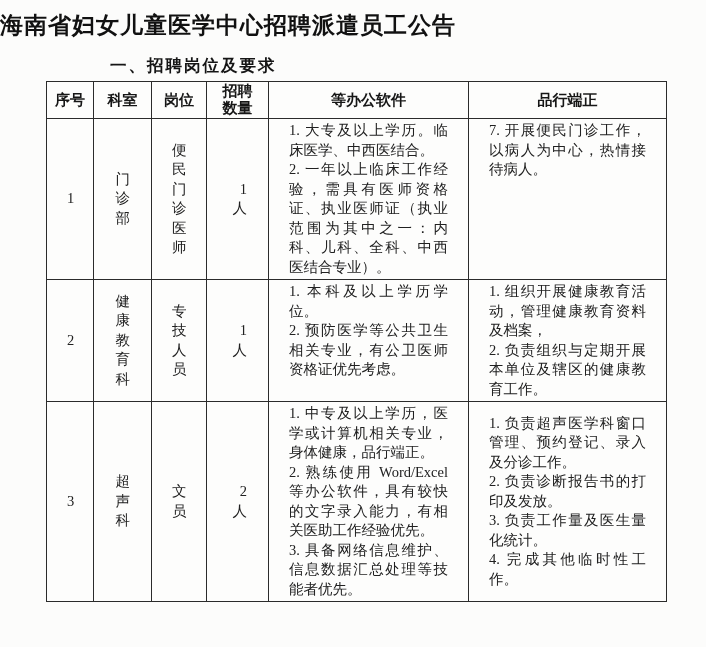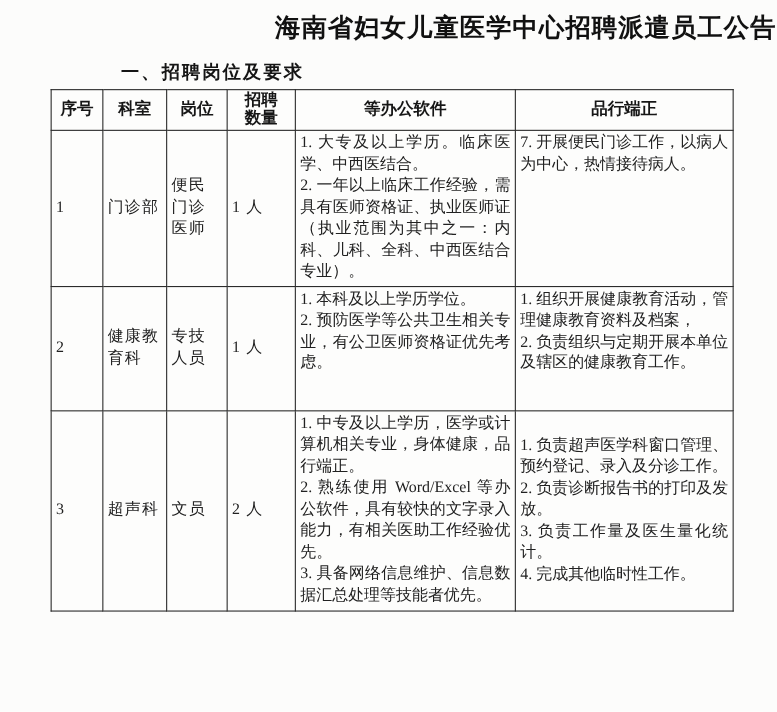--- a/index.html
+++ b/index.html
@@ -6,21 +6,21 @@
   html, body {
     width: 706px; height: 647px;
     background: #fcfcfb;
     color: #1d1d1d;
     font-family: "Liberation Serif", "DejaVu Serif", serif;
     overflow: hidden;
   }
   .doc { padding-top: 10px; }
 
   .doc-title {
-    text-align: right;
+    text-align: left;
     font-size: 23px;
     font-weight: bold;
     letter-spacing: 1px;
     color: #111;
     margin-bottom: 14px;
   }
 
   .intro {
     margin: 0 60px 0 62px;
     font-size: 16px;
@@ -58,25 +58,25 @@
     line-height: 17px;
     height: 36px;
     padding: 1px 2px;
     color: #161616;
   }
   table.recruit td {
     font-size: 14.5px;
     line-height: 19.5px;
     white-space: pre-line;
     color: #212121;
-    padding: 2px 4px;
+    padding: 2px 20px;
     margin-left: 48px;
   }
   td.c-center {
-    text-align: left;
+    text-align: right;
     vertical-align: middle;
     letter-spacing: 1px;
     line-height: 21px;
   }
   td.c-text {
     text-align: justify;
     vertical-align: top;
     padding: 3px 6px 3px 7px;
   }
   tbody tr:nth-child(1) { height: 133px; }

